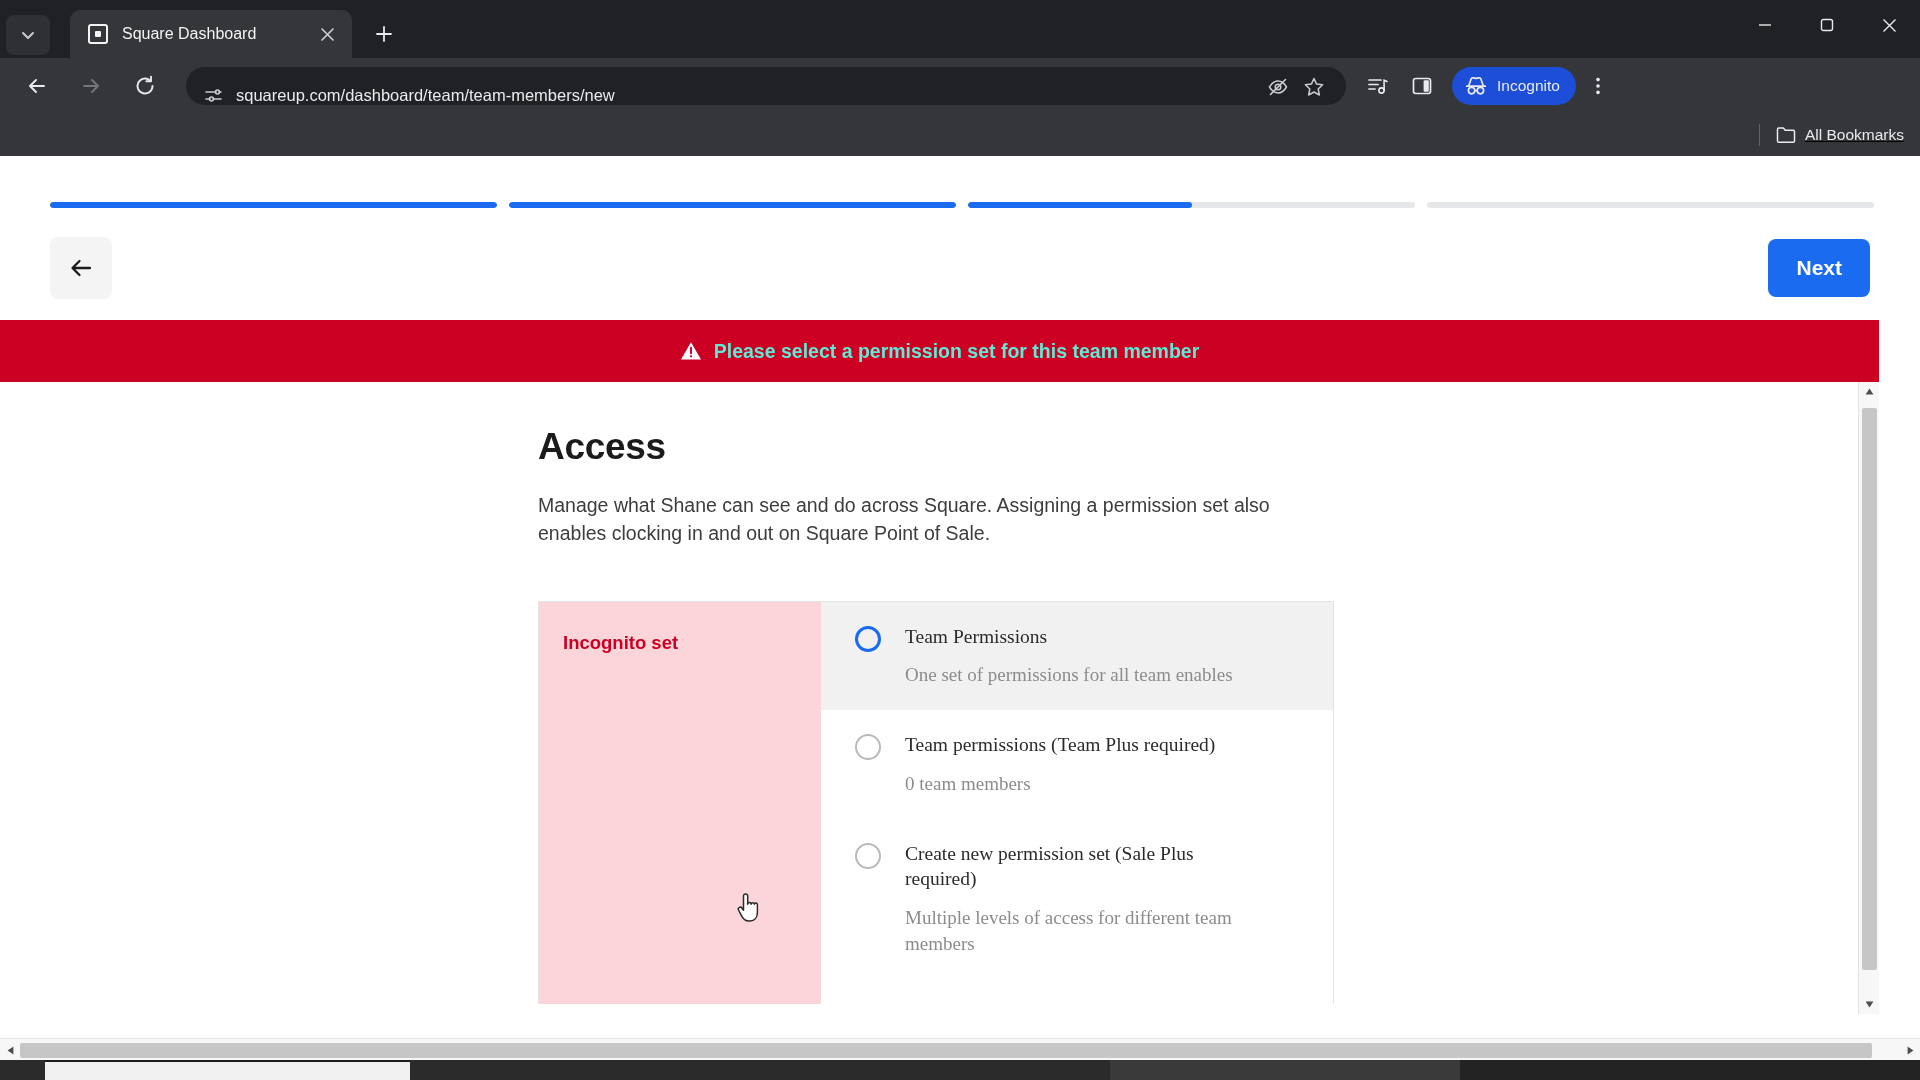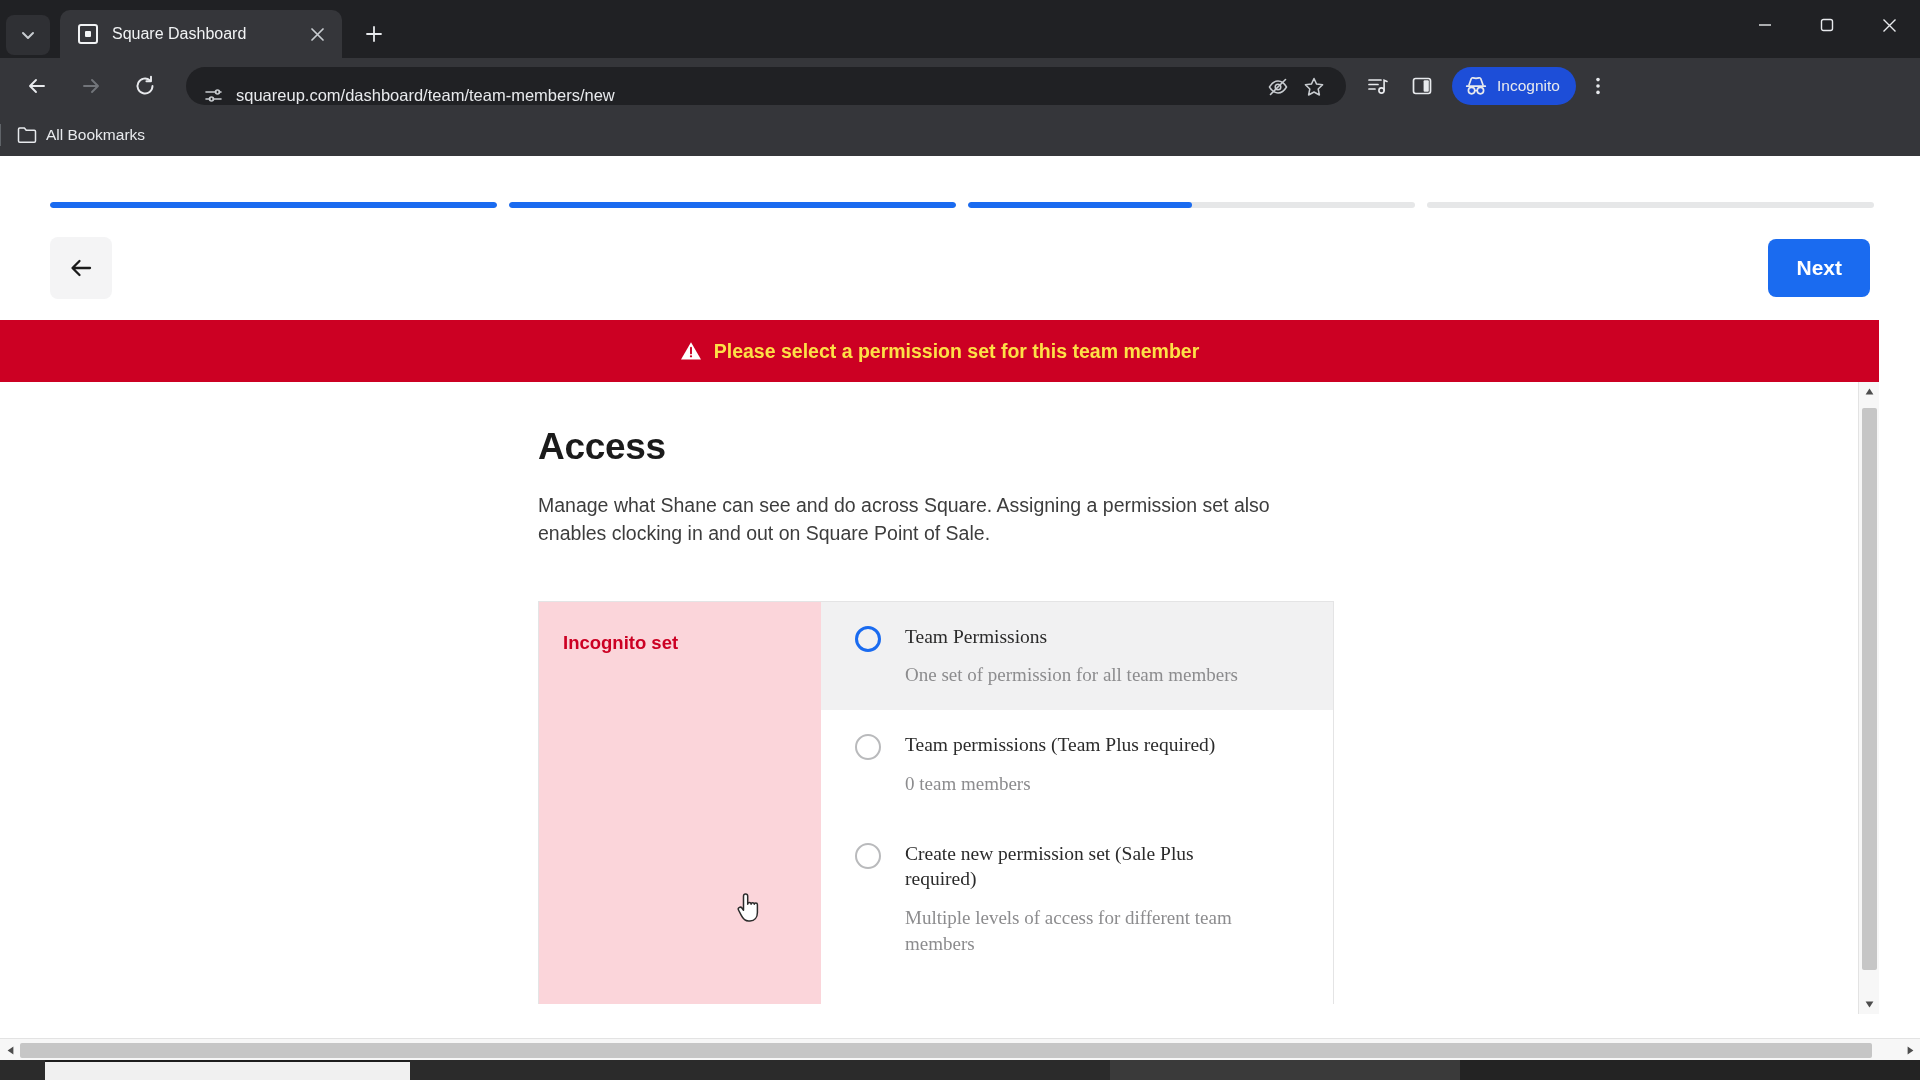--- a/index.html
+++ b/index.html
@@ -23,21 +23,21 @@
   .tab-search {
     width: 44px; height: 40px;
     margin-left: 6px; margin-bottom: 3px;
     background: #2f3034;
     border-radius: 8px;
     display: flex; align-items: center; justify-content: center;
   }
   .tab-search svg { fill: #c8ccd0; }
 
   .tab {
-    margin-left: 10px;
+    margin-left: 20px;
     margin-bottom: 0px;
     height: 48px;
     width: 282px;
     background: #35363a;
     border-radius: 10px 10px 0 0;
     display: flex;
     align-items: center;
     padding: 0 12px 0 18px;
     position: relative;
   }
@@ -139,20 +139,23 @@
     margin-left: 8px;
     flex: none;
   }
   .incognito-pill span { color: #e8eaed; font-size: 15.5px; margin-left: 9px; }
 
   .chrome-bookmarks {
     background: #35363a;
     height: 42px;
     display: flex;
     align-items: center;
+    justify-content: flex-end;
+    padding-right: 16px;
+    text-decoration: underline;
   }
   .bm-divider { width:1px; height:22px; background:#5f6368; margin-right: 16px; }
   .bm-all { display:flex; align-items:center; color:#e8eaed; font-size:15.5px; }
   .bm-all svg { stroke:#e8eaed; fill:none; margin-right: 9px; }
 
   
   .page {
     position: absolute;
     top: 156px; left: 0;
     width: 1920px;
@@ -215,21 +218,21 @@
     display: flex;
     align-items: center;
     justify-content: center;
   }
   .error-banner .warn {
     width: 22px; height: 20px;
     display:flex; align-items:center; justify-content:center;
     margin-right: 12px;
   }
   .error-banner .msg {
-    color: #fde047;
+    color: #5eead4;
     font-size: 19.5px;
     font-weight: bold;
   }
 
   .content-scroll {
     position: relative;
     width: 1879px;
     height: 632px;
     overflow: hidden;
     background: #fff;
@@ -536,21 +539,21 @@
         <div class="perm-card">
           <div class="perm-left">
             <div class="perm-left-label">Incognito set</div>
           </div>
           <div class="perm-right">
 
             <div class="perm-option selected-hover">
               <span class="radio active"></span>
               <span class="perm-text">
                 <span class="perm-label" style="display:block">Team Permissions</span>
-                <span class="perm-sub" style="display:block">One set of permission for all team members</span>
+                <span class="perm-sub" style="display:block">One set of permissions for all team enables</span>
               </span>
             </div>
 
             <div class="perm-option">
               <span class="radio"></span>
               <span class="perm-text">
                 <span class="perm-label" style="display:block">Team permissions (Team Plus required)</span>
                 <span class="perm-sub" style="display:block">0 team members</span>
               </span>
             </div>

